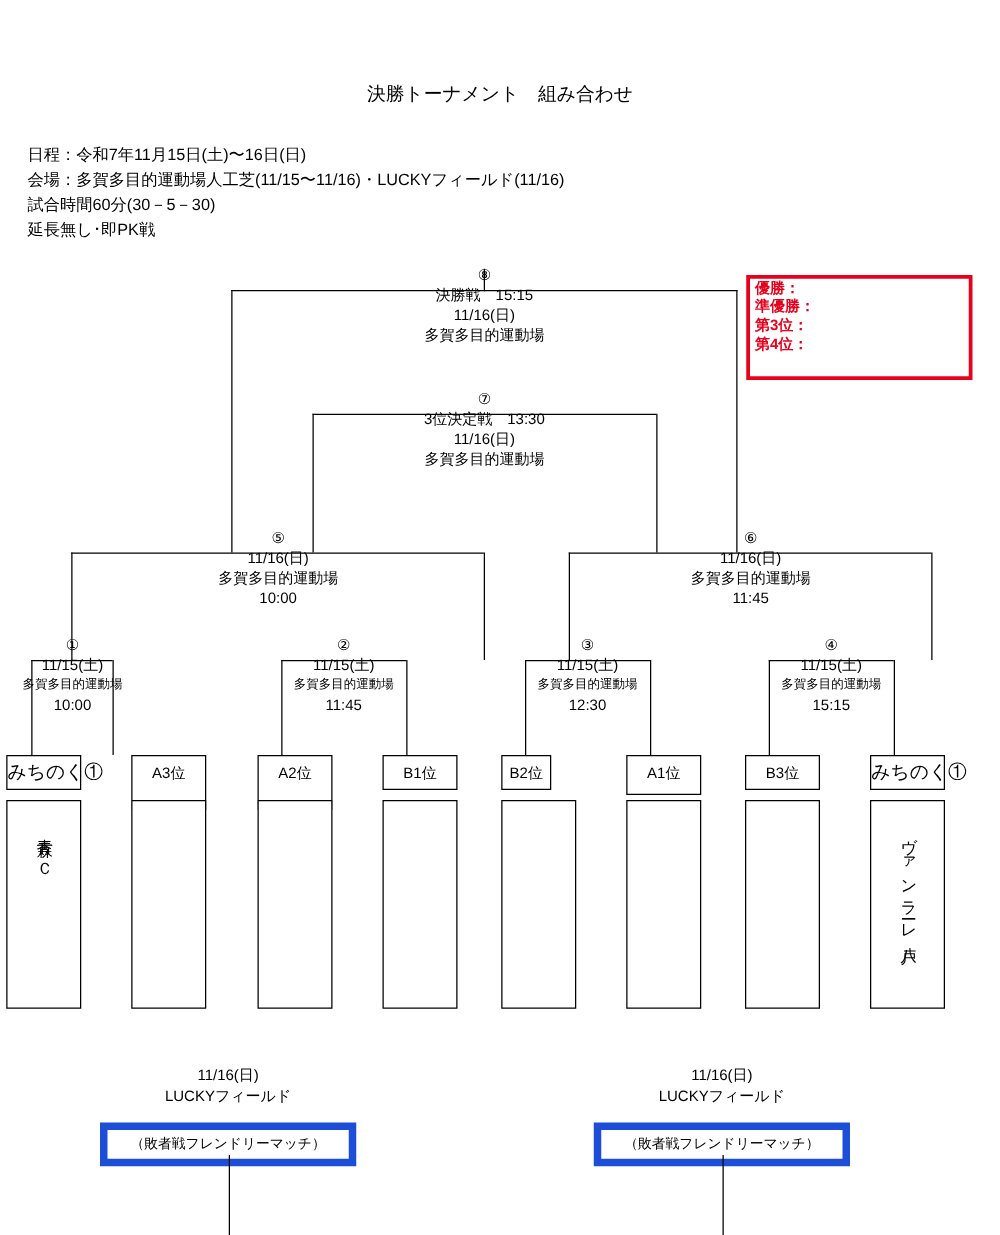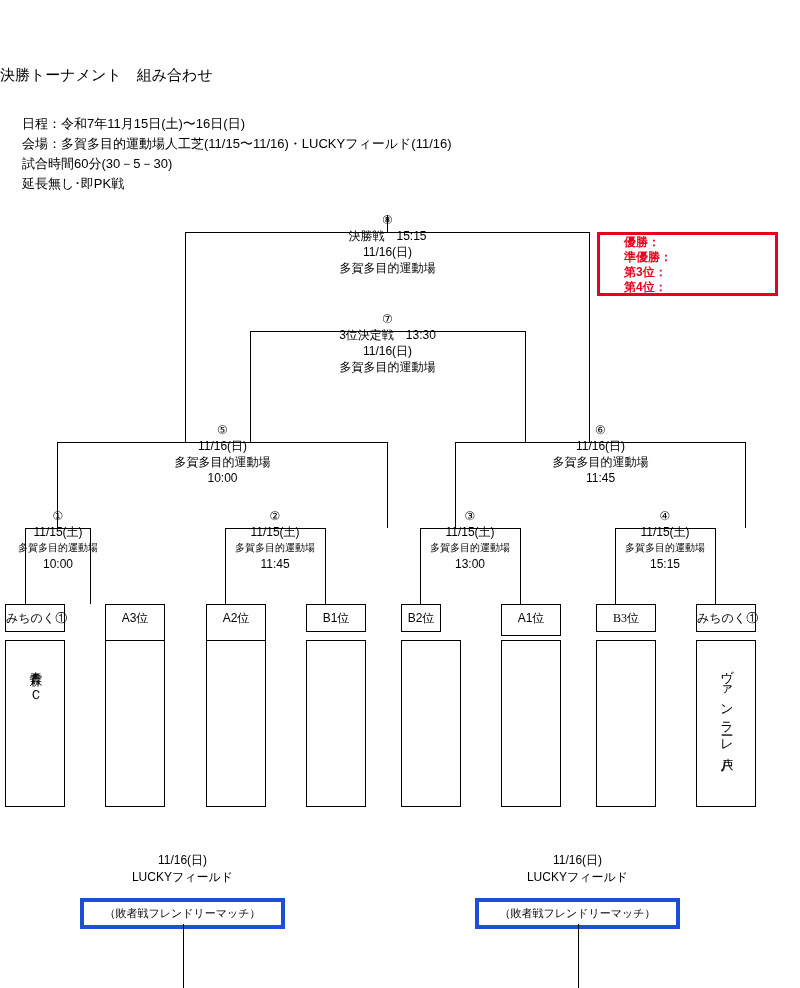--- a/index.html
+++ b/index.html
@@ -28,36 +28,36 @@
     width: 800px;
     text-align: center;
     font-size: 27px;
     font-weight: bold;
     letter-spacing: 0px;
     white-space: nowrap;
   }
   .subtitle {
     left: 0; top: 66px;
     width: 800px;
+    text-align: center;
     font-size: 15px;
   }
   .info {
     left: 22px; top: 114px;
     font-size: 13px;
     line-height: 20px;
   }
   .info div { white-space: nowrap; }
 
   
   .result-box {
-    left: 597px; top: 232px;
-    width: 181px; height: 64px;
+    left: 597px; top: 220px;
+    width: 181px; height: 84px;
     border: 3px solid #e8001c;
     box-sizing: border-box;
-    padding-left: 20px;
   }
   .result-line {
     color: #e8001c;
     font-weight: bold;
     font-size: 12px;
     line-height: 15px;
     padding-left: 4px;
     white-space: nowrap;
   }
 
@@ -84,38 +84,38 @@
   }
   .seedbox {
     border: 1px solid #000;
     box-sizing: border-box;
     text-align: center;
     font-size: 12px;
     line-height: 26px;
     background: #fff;
     white-space: nowrap;
   }
-  .seedbox.small { font-size: 12px; }
+  .seedbox.small { font-size: 15px; }
   .vert {
     writing-mode: vertical-rl;
     text-orientation: upright;
     letter-spacing: 2px;
     font-size: 13px;
     line-height: 1.15;
     margin: 0 auto;
     padding-top: 20px;
   }
   .friendly {
     text-align: center;
     font-size: 12px;
     line-height: 17px;
     white-space: nowrap;
   }
   .friendly .fbox {
-    border: 4px solid #1d4ed8;
+    border: 6px solid #1d4ed8;
     box-sizing: border-box;
     font-size: 11px;
     padding: 3px 0;
   }
 </style>
 </head>
 <body>
 
 <div id="stage">
 
@@ -206,37 +206,37 @@
     <div class="circ">②</div>
     <div>11/15(土)</div>
     <div style="font-size:10px;">多賀多目的運動場</div>
     <div>11:45</div>
   </div>
 
   <div class="abs match" style="left:425px; top:508px; width:90px;">
     <div class="circ">③</div>
     <div>11/15(土)</div>
     <div style="font-size:10px;">多賀多目的運動場</div>
-    <div>13:00</div>
+    <div>12:30</div>
   </div>
 
   <div class="abs match" style="left:620px; top:508px; width:90px;">
     <div class="circ">④</div>
     <div>11/15(土)</div>
     <div style="font-size:10px;">多賀多目的運動場</div>
     <div>15:15</div>
   </div>
 
   <div class="abs seedbox small" style="left:5px; top:604px; width:60px; height:28px;">みちのく①</div>
   <div class="abs seedbox" style="left:105px; top:604px; width:60px; height:44px;">A3位</div>
   <div class="abs seedbox" style="left:206px; top:604px; width:60px; height:44px;">A2位</div>
   <div class="abs seedbox" style="left:306px; top:604px; width:60px; height:28px;">B1位</div>
   <div class="abs seedbox" style="left:401px; top:604px; width:40px; height:28px;">B2位</div>
   <div class="abs seedbox" style="left:501px; top:604px; width:60px; height:32px;">A1位</div>
-  <div class="abs seedbox" style="left:596px; top:604px; width:60px; height:28px;font-family:Liberation Serif, serif;">B3位</div>
+  <div class="abs seedbox" style="left:596px; top:604px; width:60px; height:28px;">B3位</div>
   <div class="abs seedbox small" style="left:696px; top:604px; width:60px; height:28px;">みちのく①</div>
 
   <div class="abs teambox" style="left:5px; top:640px; width:60px; height:167px;">
     <div class="vert">青森ＦＣ</div>
   </div>
   <div class="abs teambox" style="left:105px; top:640px; width:60px; height:167px;">
     <div class="vert"></div>
   </div>
   <div class="abs teambox" style="left:206px; top:640px; width:60px; height:167px;">
     <div class="vert"></div>

